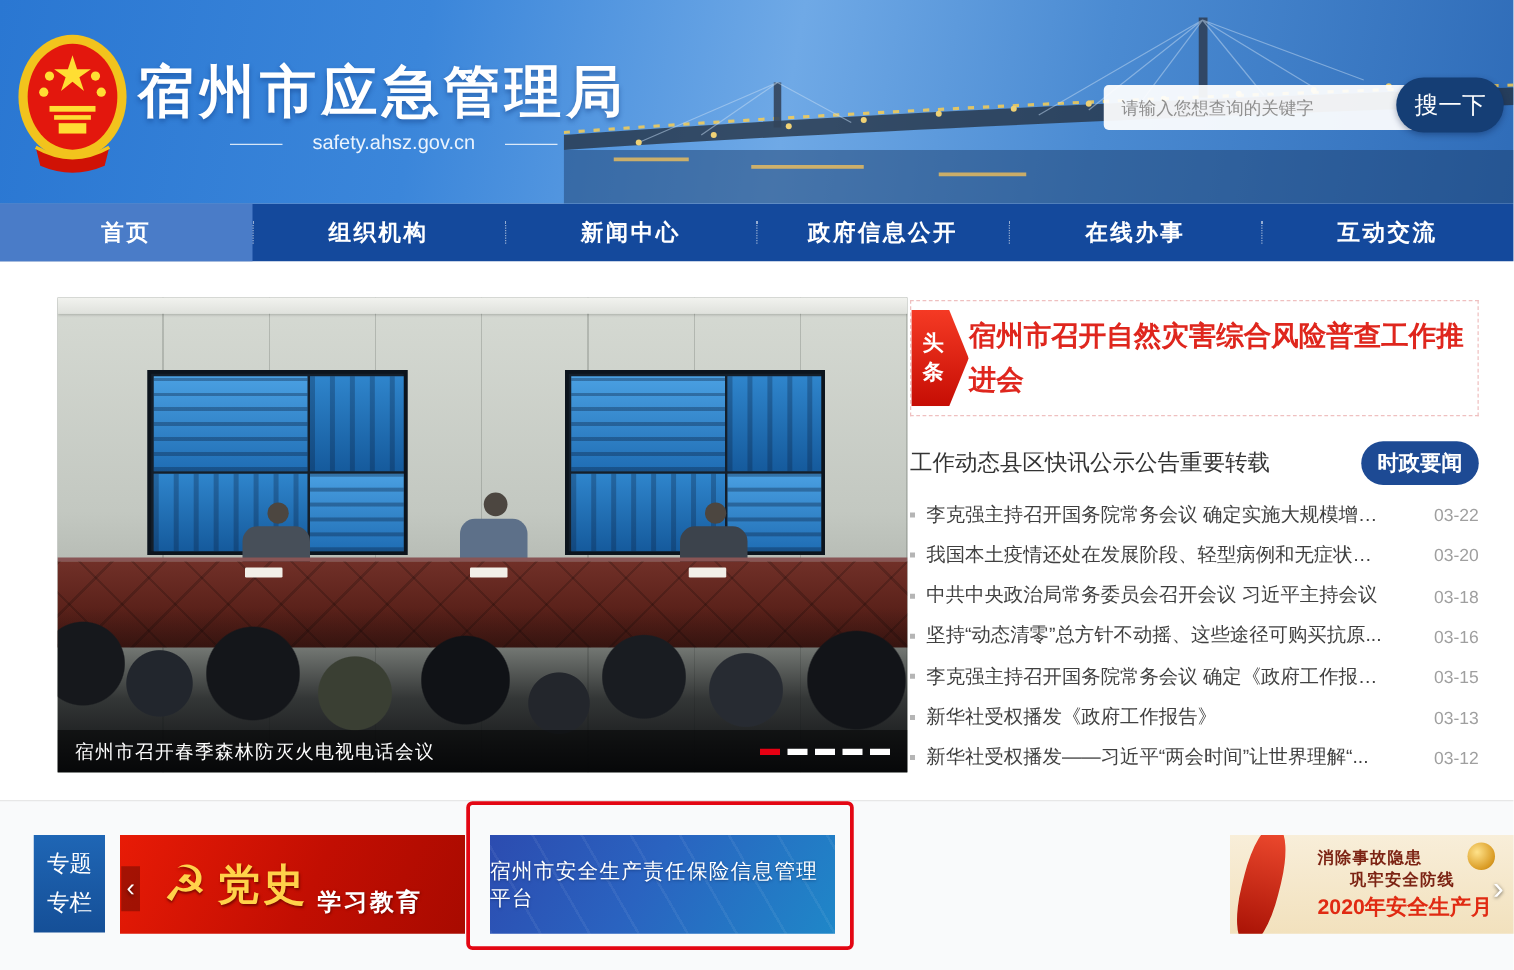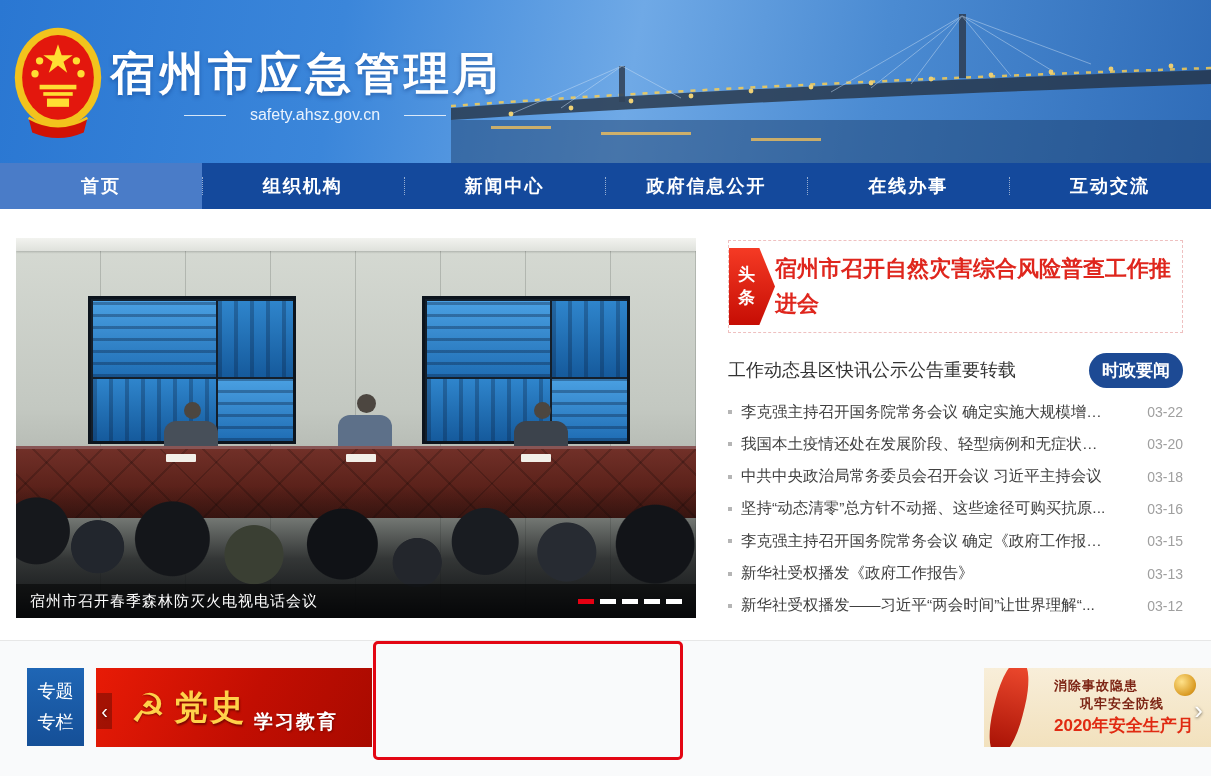--- a/index.html
+++ b/index.html
@@ -27,21 +27,21 @@
 
   
   .navbar { position:absolute; left:0; top:163px; width:1211px; height:46px; background:#14499c; display:flex; }
   .nav-item { flex:1; display:flex; align-items:center; justify-content:center; color:#fff; font-size:18px;
     font-weight:bold; letter-spacing:2px; cursor:pointer; position:relative; }
   .nav-item + .nav-item::before { content:""; position:absolute; left:0; top:14px; height:18px;
     border-left:1px dotted rgba(255,255,255,.55); }
   .nav-item.active { background:#4a7cc8; }
 
   
-  .carousel { position:absolute; left:16px; top:238px; width:680px; height:380px; overflow:hidden; background:#9aa09a; cursor:pointer; }
+  .carousel { position:absolute; left:46px; top:238px; width:680px; height:380px; overflow:hidden; background:#9aa09a; cursor:pointer; }
   .scene { position:absolute; inset:0;
     background:linear-gradient(#d6dad3 0%,#c3c8c1 45%,#b0b5ae 62%,#a5aaa3 70%); }
   .scene .panels { position:absolute; inset:0;
     background:repeating-linear-gradient(90deg,transparent 0 84px,rgba(80,86,80,.25) 84px 85px); }
   .scene .ceiling { position:absolute; left:0; top:0; right:0; height:13px;
     background:linear-gradient(#f2f3ef,#dfe1dc); box-shadow:0 1px 2px rgba(0,0,0,.2); }
   .screen { position:absolute; top:58px; width:208px; height:148px; background:#141f2b; border:3px solid #0c141d;
     display:grid; grid-template-columns:62% 38%; grid-template-rows:55% 45%; gap:2px; padding:2px; }
   .screen.s-left { left:72px; } .screen.s-right { left:406px; }
   .cell { background:linear-gradient(#3f93d8,#1f6db4);
@@ -201,20 +201,24 @@
       <path d="M18 104 Q 50 122 82 104" stroke="#f2c31d" stroke-width="3" fill="none"></path>
     </svg>
 
     <div class="site-title">宿州市应急管理局</div>
     <div class="site-url-row">
       <span class="rule"></span>
       <span>safety.ahsz.gov.cn</span>
       <span class="rule"></span>
     </div>
 
+    <div class="search">
+      <input class="search-input" type="text" placeholder="请输入您想查询的关键字" style="">
+      <button class="search-btn">搜一下</button>
+    </div>
   </div>
 
   <div class="navbar">
     <div class="nav-item active">首页</div>
     <div class="nav-item">组织机构</div>
     <div class="nav-item">新闻中心</div>
     <div class="nav-item">政府信息公开</div>
     <div class="nav-item">在线办事</div>
     <div class="nav-item">互动交流</div>
   </div>
@@ -325,20 +329,23 @@
       <span>专题</span>
       <span>专栏</span>
     </div>
 
     <div class="banner banner-dangshi">
       <span class="emblem">☭</span>
       <span class="t-main">党史</span>
       <span class="t-sub">学习教育</span>
     </div>
 
+    <div class="banner banner-baoxian">
+      <span class="t">宿州市安全生产责任保险信息管理平台</span>
+    </div>
 
 
     <div class="banner banner-scy">
       <i class="gold-badge"></i>
       <span class="l1">消除事故隐患</span>
       <span class="l2">巩牢安全防线</span>
       <span class="l3">2020年安全生产月</span>
     </div>
 
     <div class="arrow arrow-prev">‹</div>

